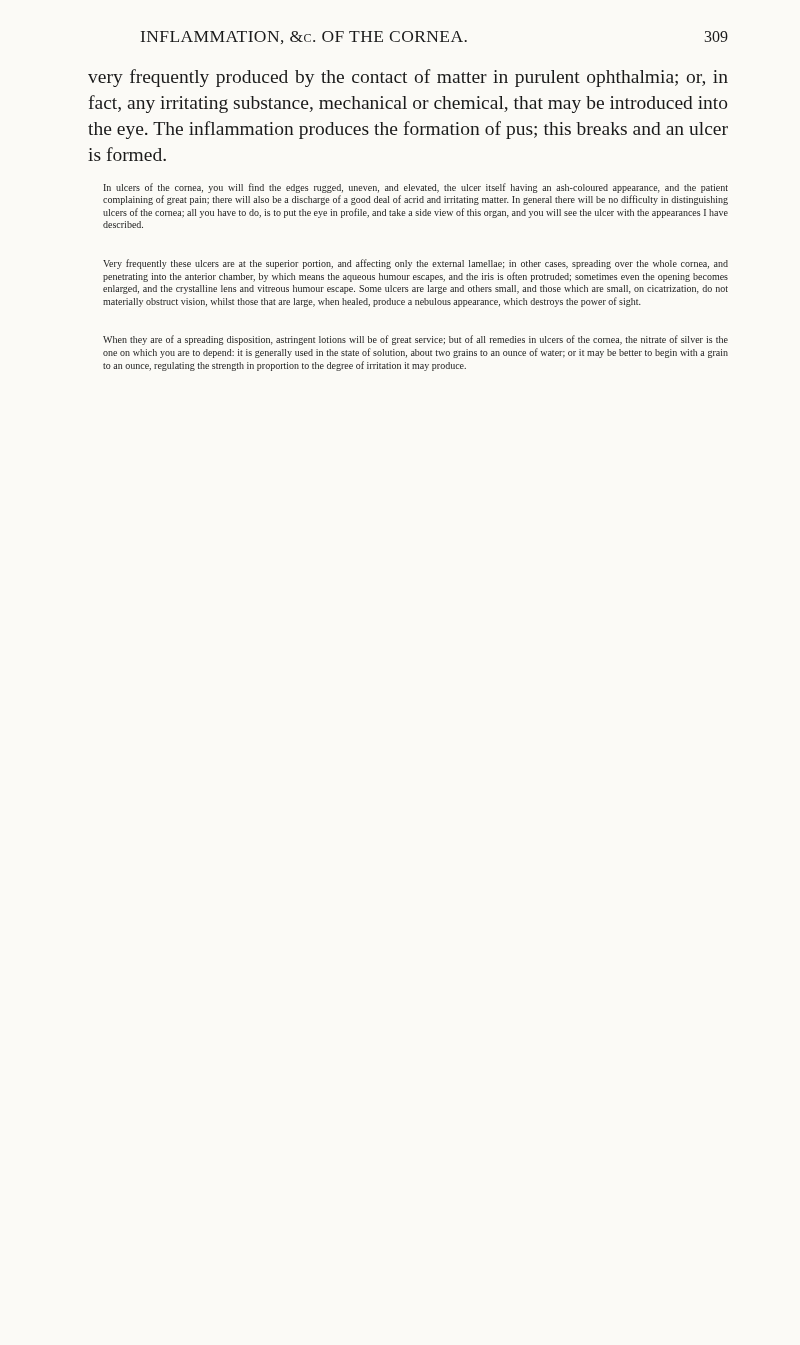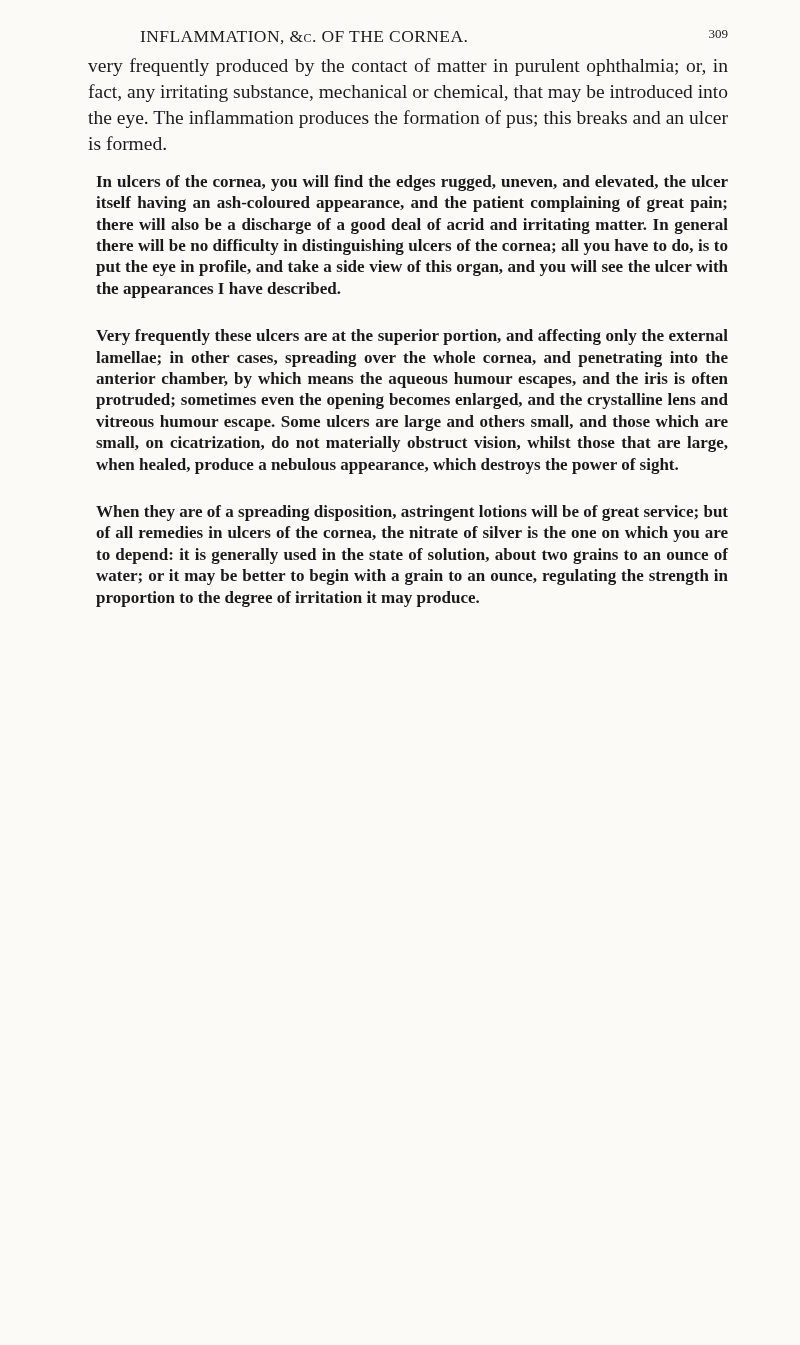--- a/index.html
+++ b/index.html
@@ -21,50 +21,49 @@
     overflow: hidden;
   }
   .content {
     position: absolute;
     left: 88px;
     top: 26px;
     width: 640px;
   }
   .header {
     display: flex;
-    align-items: flex-start;
+    align-items: center;
     justify-content: space-between;
     font-variant: small-caps;
     letter-spacing: 0.4px;
     font-size: 17.5px;
-    margin-bottom: 6px;
+    margin-bottom: 17px;
     padding-left: 52px;
   }
   .header .htitle {
     font-variant: small-caps;
     white-space: nowrap;
   }
   .header .pageno {
-    font-size: 13px;
+    font-size: 16px;
     font-variant: normal;
     letter-spacing: 0;
   }
   p.body {
     font-size: 19.5px;
     line-height: 1.33;
     text-align: justify;
     margin: 0 0 14px 0;
     text-indent: 0;
   }
   p.small {
-    font-size: 17px;
+    font-size: 10px;
     line-height: 1.26;
     text-align: justify;
-    margin: 0 0 26px 8px;
-    font-weight: bold;
+    margin: 0 0 26px 15px;
   }
 </style>
 </head>
 <body>
 
 <div class="page">
   <div class="content">
 
     <div class="header">
       <span class="htitle">INFLAMMATION, &amp;c. OF THE CORNEA.</span>

